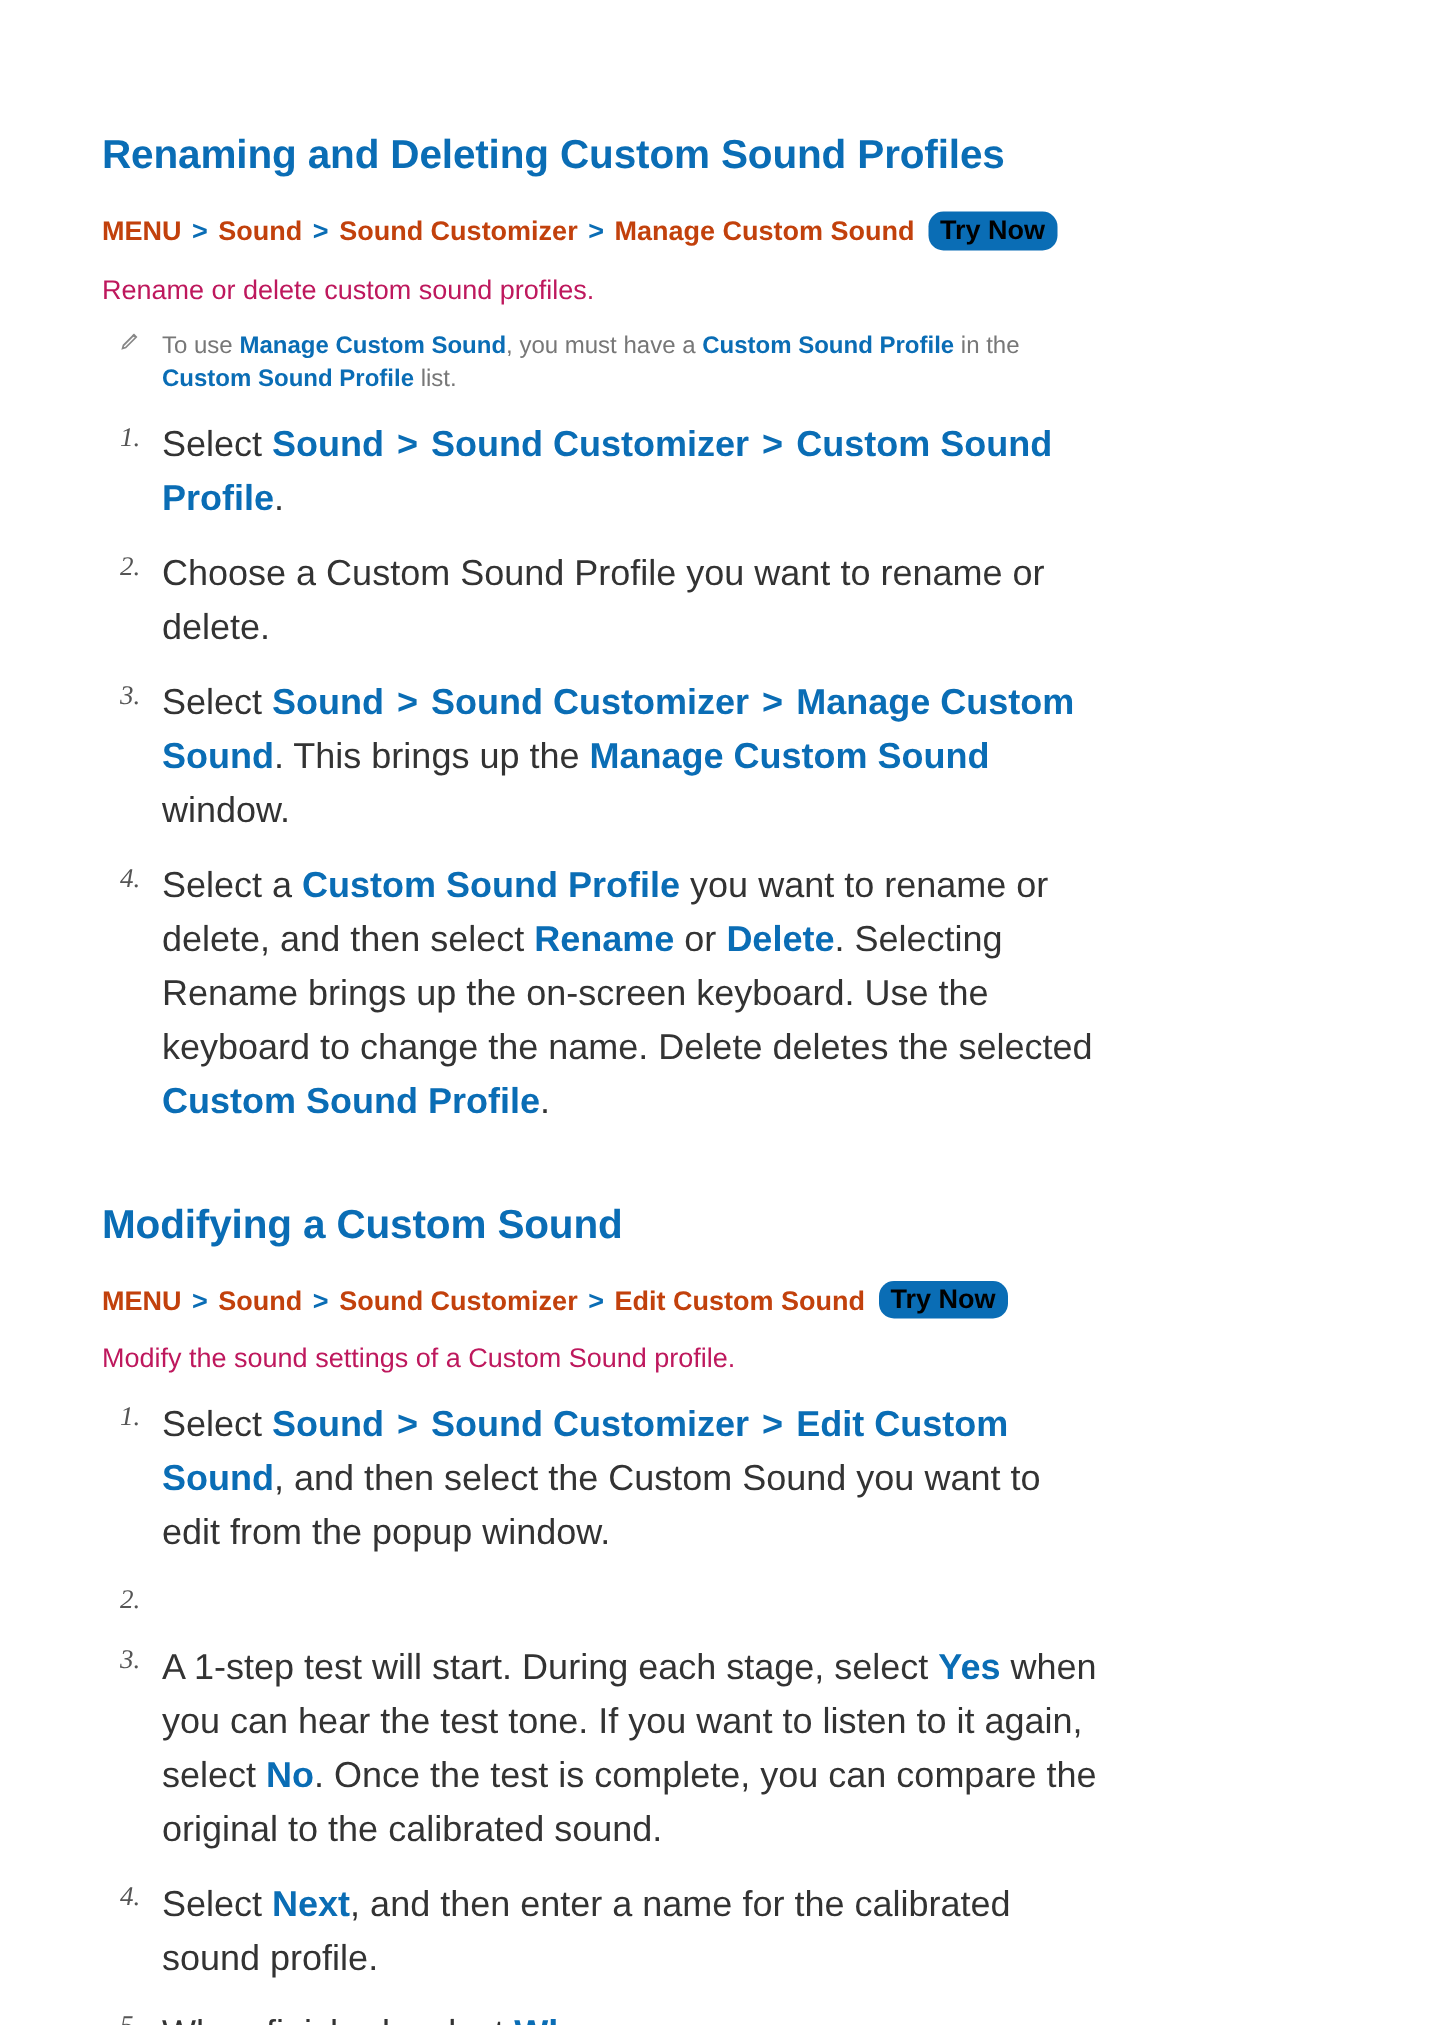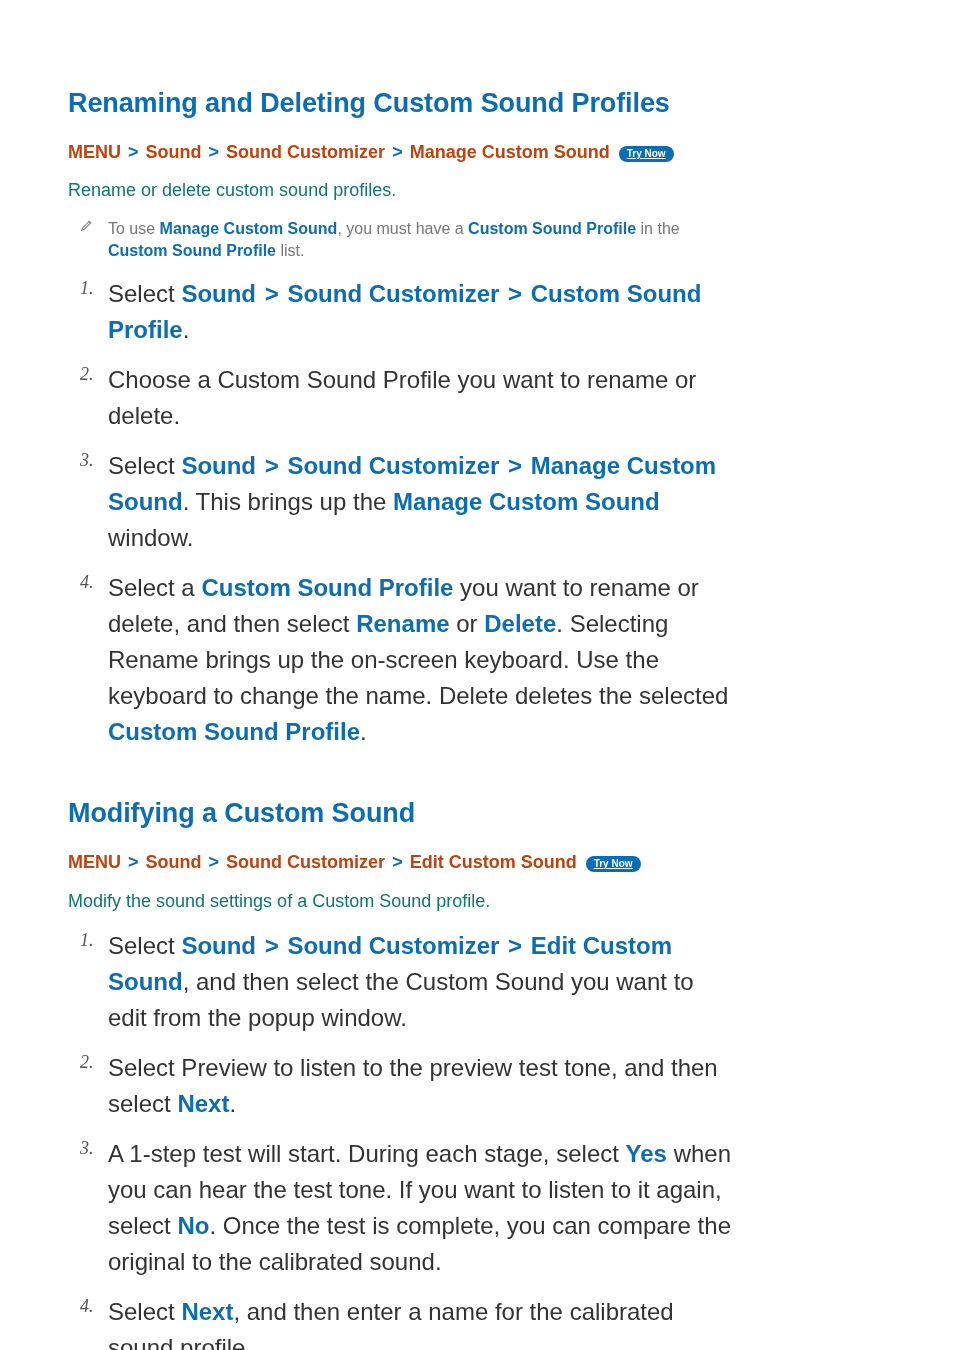--- a/index.html
+++ b/index.html
@@ -32,35 +32,34 @@
     font-weight: 600;
   }
   .chevron {
     color: #0a6db5;
     font-weight: 600;
     padding: 0 2px;
   }
   .try-now {
     display: inline-block;
     background: #0a6db5;
-    color: #ffffff;
-    font-size: 10px;
+    color: #000000;
+    font-size: 18px;
     font-weight: 600;
     padding: 2px 8px 2px 8px;
     border-radius: 10px;
     margin-left: 4px;
     vertical-align: 1px;
     line-height: 1.2;
-    text-decoration: underline;
   }
   p.intro {
     font-size: 18px;
     margin: 0 0 14px 0;
     line-height: 1.4;
-    color: #0f766e;
+    color: #be185d;
   }
   .note-row {
     display: flex;
     align-items: flex-start;
     margin: 0 0 14px 0;
     padding-left: 12px;
     justify-content: flex-end;
   }
   .note-icon {
     flex: 0 0 28px;
@@ -186,23 +185,20 @@
 
     <ol class="steps">
       <li>
         <span class="step-num">1.</span>
         <span class="step-body">
           <span>Select </span><span class="term">Sound</span><span class="gt"> &gt; </span><span class="term">Sound Customizer</span><span class="gt"> &gt; </span><span class="term">Edit Custom Sound</span><span>, and then select the Custom Sound you want to edit from the popup window.</span>
         </span>
       </li>
       <li>
         <span class="step-num">2.</span>
-        <span class="step-body">
-          <span>Select Preview to listen to the preview test tone, and then select </span><span class="term">Next</span><span>.</span>
-        </span>
       </li>
       <li>
         <span class="step-num">3.</span>
         <span class="step-body">
           <span>A 1-step test will start. During each stage, select </span><span class="term">Yes</span><span> when you can hear the test tone. If you want to listen to it again, select </span><span class="term">No</span><span>. Once the test is complete, you can compare the original to the calibrated sound.</span>
         </span>
       </li>
       <li>
         <span class="step-num">4.</span>
         <span class="step-body">

